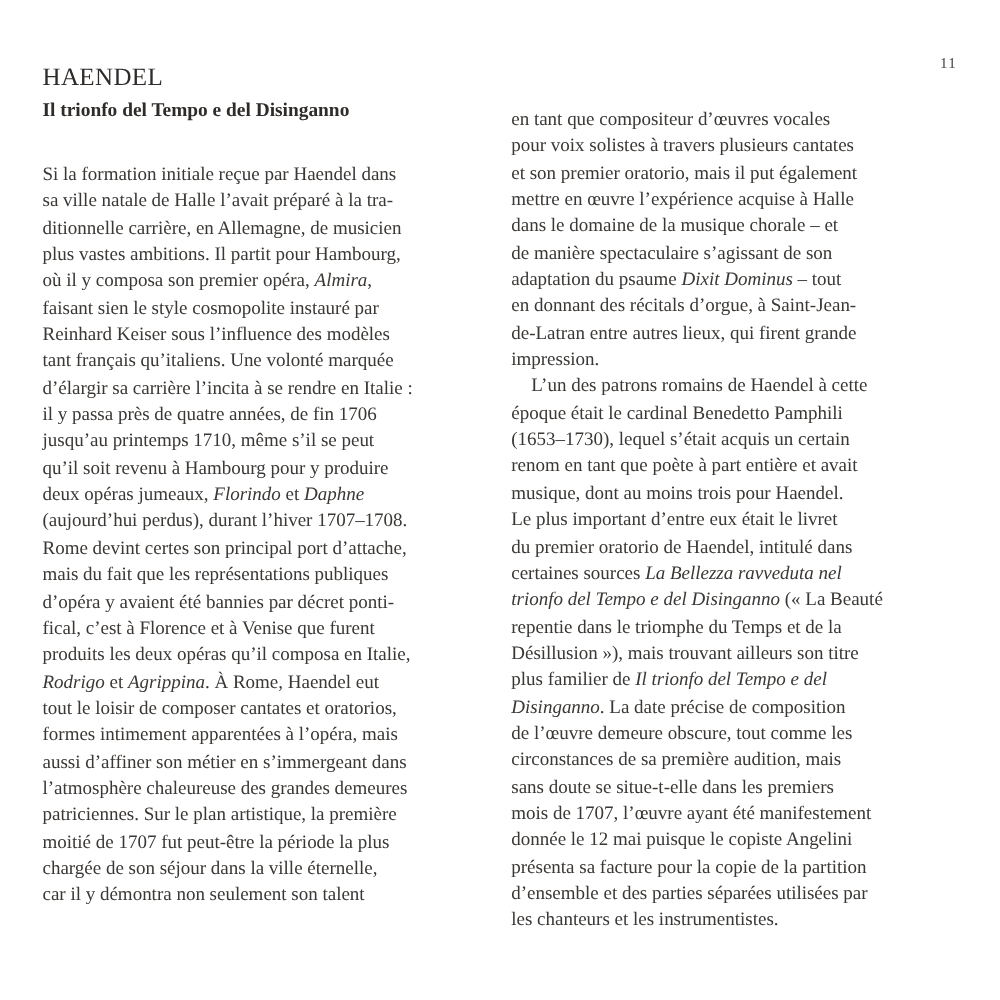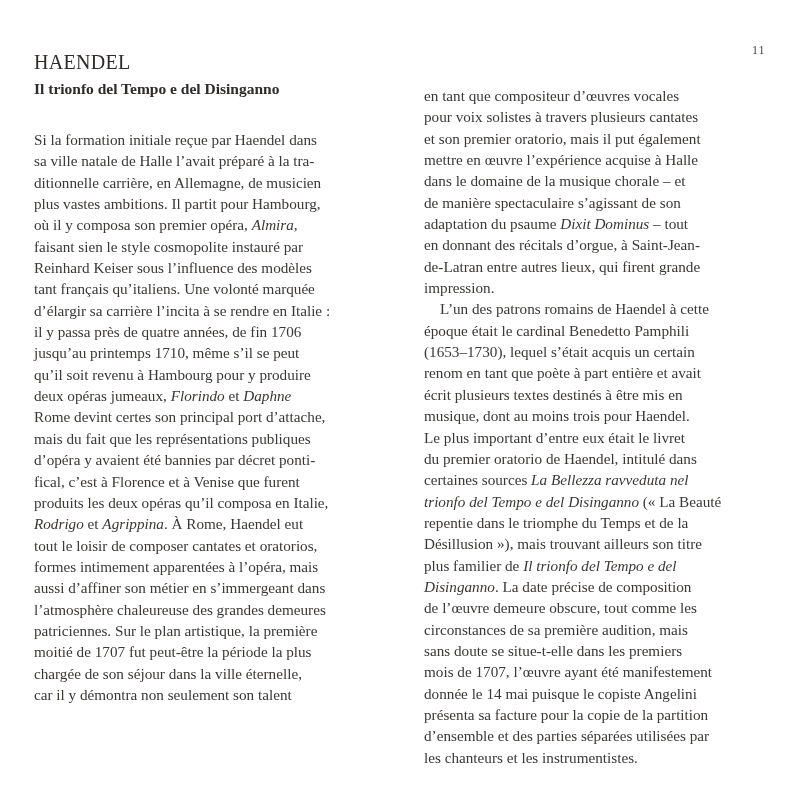--- a/index.html
+++ b/index.html
@@ -29,21 +29,21 @@
     top: 0;
     width: 370px;
     font-size: 15.2px;
     line-height: 21.35px;
   }
   .col-left {
     left: 34px;
     top: 50px;
   }
   .col-right {
-    left: 424px;
+    left: 409px;
     top: 85px;
   }
   .heading-composer {
     font-size: 20px;
     line-height: 24px;
     font-weight: normal;
     letter-spacing: 0.3px;
     margin: 0;
     color: #2e2b29;
   }
@@ -80,20 +80,21 @@
       <span class="line"><span>plus vastes ambitions. Il partit pour Hambourg,</span></span>
       <span class="line"><span>où il y composa son premier opéra, </span><em>Almira</em><span>,</span></span>
       <span class="line"><span>faisant sien le style cosmopolite instauré par</span></span>
       <span class="line"><span>Reinhard Keiser sous l’influence des modèles</span></span>
       <span class="line"><span>tant français qu’italiens. Une volonté marquée</span></span>
       <span class="line"><span>d’élargir sa carrière l’incita à se rendre en Italie :</span></span>
       <span class="line"><span>il y passa près de quatre années, de fin 1706</span></span>
       <span class="line"><span>jusqu’au printemps 1710, même s’il se peut</span></span>
       <span class="line"><span>qu’il soit revenu à Hambourg pour y produire</span></span>
       <span class="line"><span>deux opéras jumeaux, </span><em>Florindo</em><span> et </span><em>Daphne</em></span>
+      <span class="line"><span>(aujourd’hui perdus), durant l’hiver 1707–1708.</span></span>
       <span class="line"><span>Rome devint certes son principal port d’attache,</span></span>
       <span class="line"><span>mais du fait que les représentations publiques</span></span>
       <span class="line"><span>d’opéra y avaient été bannies par décret ponti-</span></span>
       <span class="line"><span>fical, c’est à Florence et à Venise que furent</span></span>
       <span class="line"><span>produits les deux opéras qu’il composa en Italie,</span></span>
       <span class="line"><em>Rodrigo</em><span> et </span><em>Agrippina</em><span>. À Rome, Haendel eut</span></span>
       <span class="line"><span>tout le loisir de composer cantates et oratorios,</span></span>
       <span class="line"><span>formes intimement apparentées à l’opéra, mais</span></span>
       <span class="line"><span>aussi d’affiner son métier en s’immergeant dans</span></span>
       <span class="line"><span>l’atmosphère chaleureuse des grandes demeures</span></span>
@@ -113,32 +114,31 @@
       <span class="line"><span>dans le domaine de la musique chorale – et</span></span>
       <span class="line"><span>de manière spectaculaire s’agissant de son</span></span>
       <span class="line"><span>adaptation du psaume </span><em>Dixit Dominus</em><span> – tout</span></span>
       <span class="line"><span>en donnant des récitals d’orgue, à Saint-Jean-</span></span>
       <span class="line"><span>de-Latran entre autres lieux, qui firent grande</span></span>
       <span class="line"><span>impression.</span></span>
       <span class="line indent"><span>L’un des patrons romains de Haendel à cette</span></span>
       <span class="line"><span>époque était le cardinal Benedetto Pamphili</span></span>
       <span class="line"><span>(1653–1730), lequel s’était acquis un certain</span></span>
       <span class="line"><span>renom en tant que poète à part entière et avait</span></span>
-      <span class="line"><span>écrit plusieurs textes destinés à être mis en</span></span>
       <span class="line"><span>musique, dont au moins trois pour Haendel.</span></span>
       <span class="line"><span>Le plus important d’entre eux était le livret</span></span>
       <span class="line"><span>du premier oratorio de Haendel, intitulé dans</span></span>
       <span class="line"><span>certaines sources </span><em>La Bellezza ravveduta nel</em></span>
       <span class="line"><em>trionfo del Tempo e del Disinganno</em><span> (« La Beauté</span></span>
       <span class="line"><span>repentie dans le triomphe du Temps et de la</span></span>
       <span class="line"><span>Désillusion »), mais trouvant ailleurs son titre</span></span>
       <span class="line"><span>plus familier de </span><em>Il trionfo del Tempo e del</em></span>
       <span class="line"><em>Disinganno</em><span>. La date précise de composition</span></span>
       <span class="line"><span>de l’œuvre demeure obscure, tout comme les</span></span>
       <span class="line"><span>circonstances de sa première audition, mais</span></span>
       <span class="line"><span>sans doute se situe-t-elle dans les premiers</span></span>
       <span class="line"><span>mois de 1707, l’œuvre ayant été manifestement</span></span>
-      <span class="line"><span>donnée le 14 mai puisque le copiste Angelini</span></span>
+      <span class="line"><span>donnée le 12 mai puisque le copiste Angelini</span></span>
       <span class="line"><span>présenta sa facture pour la copie de la partition</span></span>
       <span class="line"><span>d’ensemble et des parties séparées utilisées par</span></span>
       <span class="line"><span>les chanteurs et les instrumentistes.</span></span>
     </div>
 </div>
 
 </body></html>

